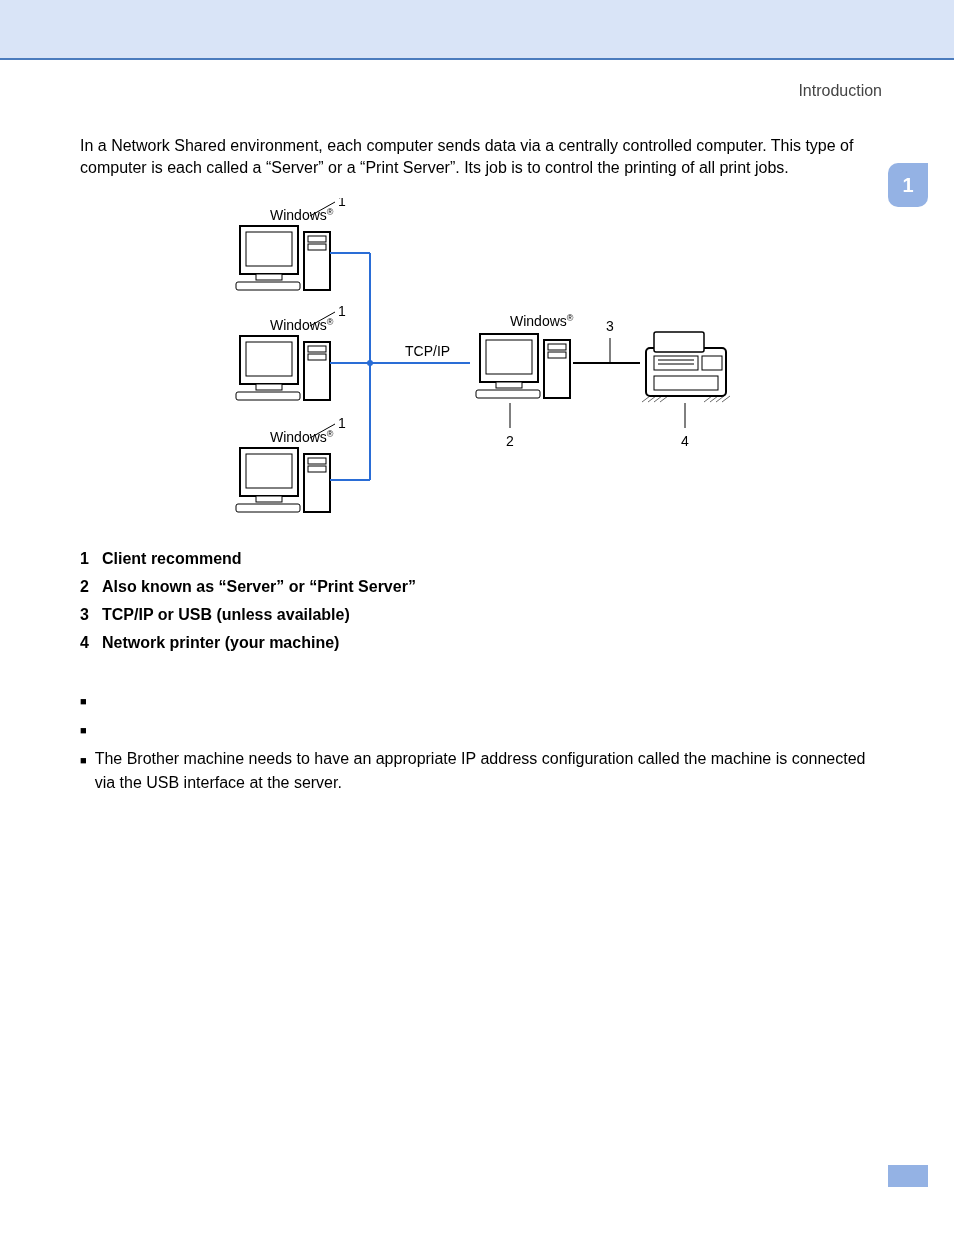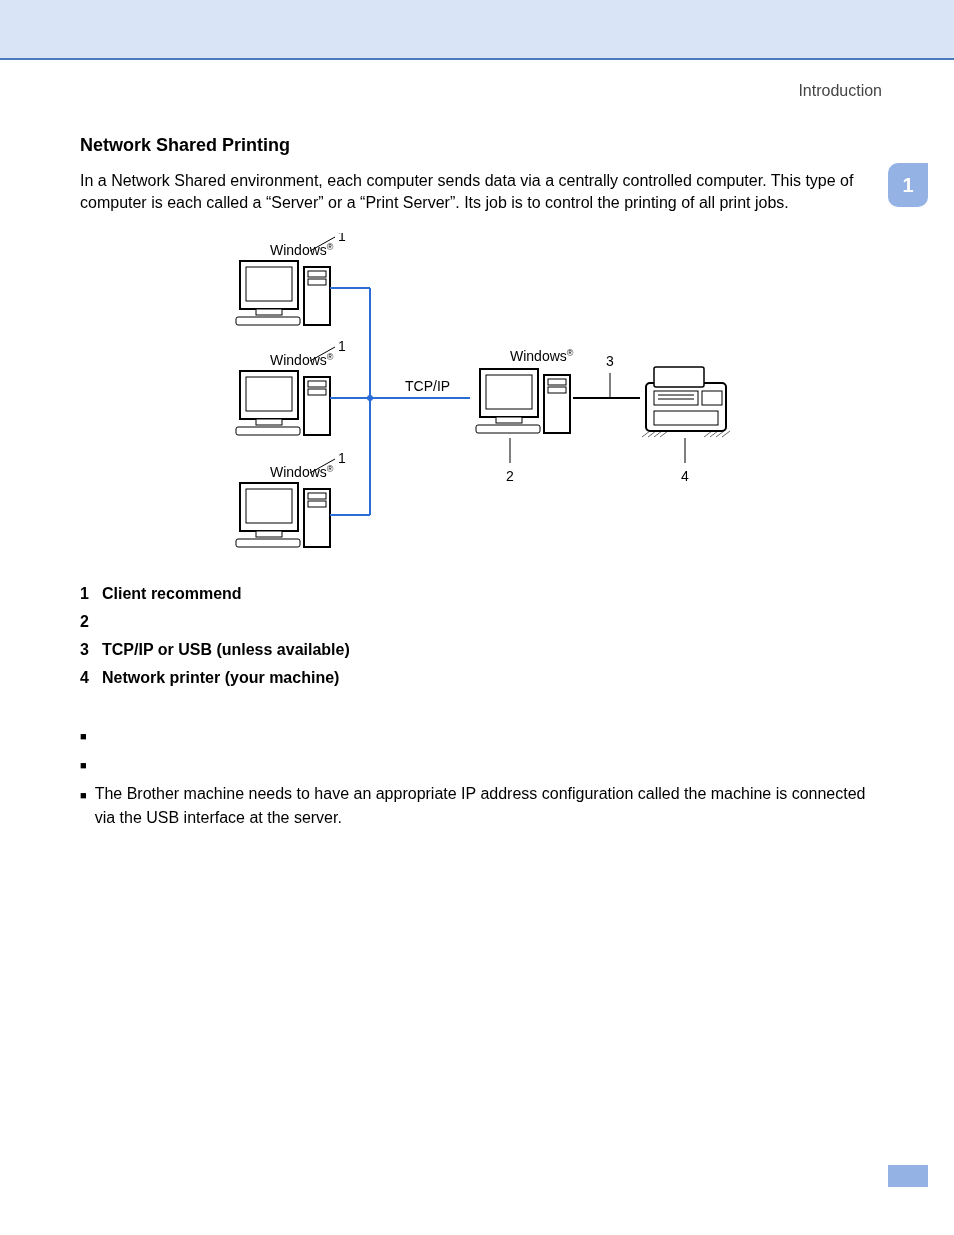--- a/index.html
+++ b/index.html
@@ -113,21 +113,20 @@
 <body>
 
 <div class="top-band"></div>
 <div class="thin-rule"></div>
 
 <div class="header-label">Introduction</div>
 
 <div class="side-tab">1</div>
 
 <div class="content">
-  <div class="section-title">Network Shared Printing</div>
   <div class="intro">In a Network Shared environment, each computer sends data via a centrally controlled computer. This type of computer is each called a “Server” or a “Print Server”. Its job is to control the printing of all print jobs.</div>
 
   <div class="diagram-wrap">
     <svg width="540" height="330" viewBox="0 0 540 330">
 
       <g transform="translate(20,10)">
         <text x="40" y="12" class="diag-label"><tspan>Windows</tspan><tspan dy="-5" font-size="9">®</tspan></text>
         <line x1="80" y1="8" x2="105" y2="-6" stroke="#000"></line>
         <text x="108" y="-2" class="diag-label">1</text>
 
@@ -222,20 +221,21 @@
     </svg>
   </div>
 
   <div class="legend">
     <div class="legend-row">
       <span class="legend-num">1</span>
       <span>Client recommend</span>
     </div>
     <div class="legend-row">
       <span class="legend-num">2</span>
+      <span>Also known as “Server” or “Print Server”</span>
     </div>
     <div class="legend-row">
       <span class="legend-num">3</span>
       <span>TCP/IP or USB (unless available)</span>
     </div>
     <div class="legend-row">
       <span class="legend-num">4</span>
       <span>Network printer (your machine)</span>
     </div>
   </div>

